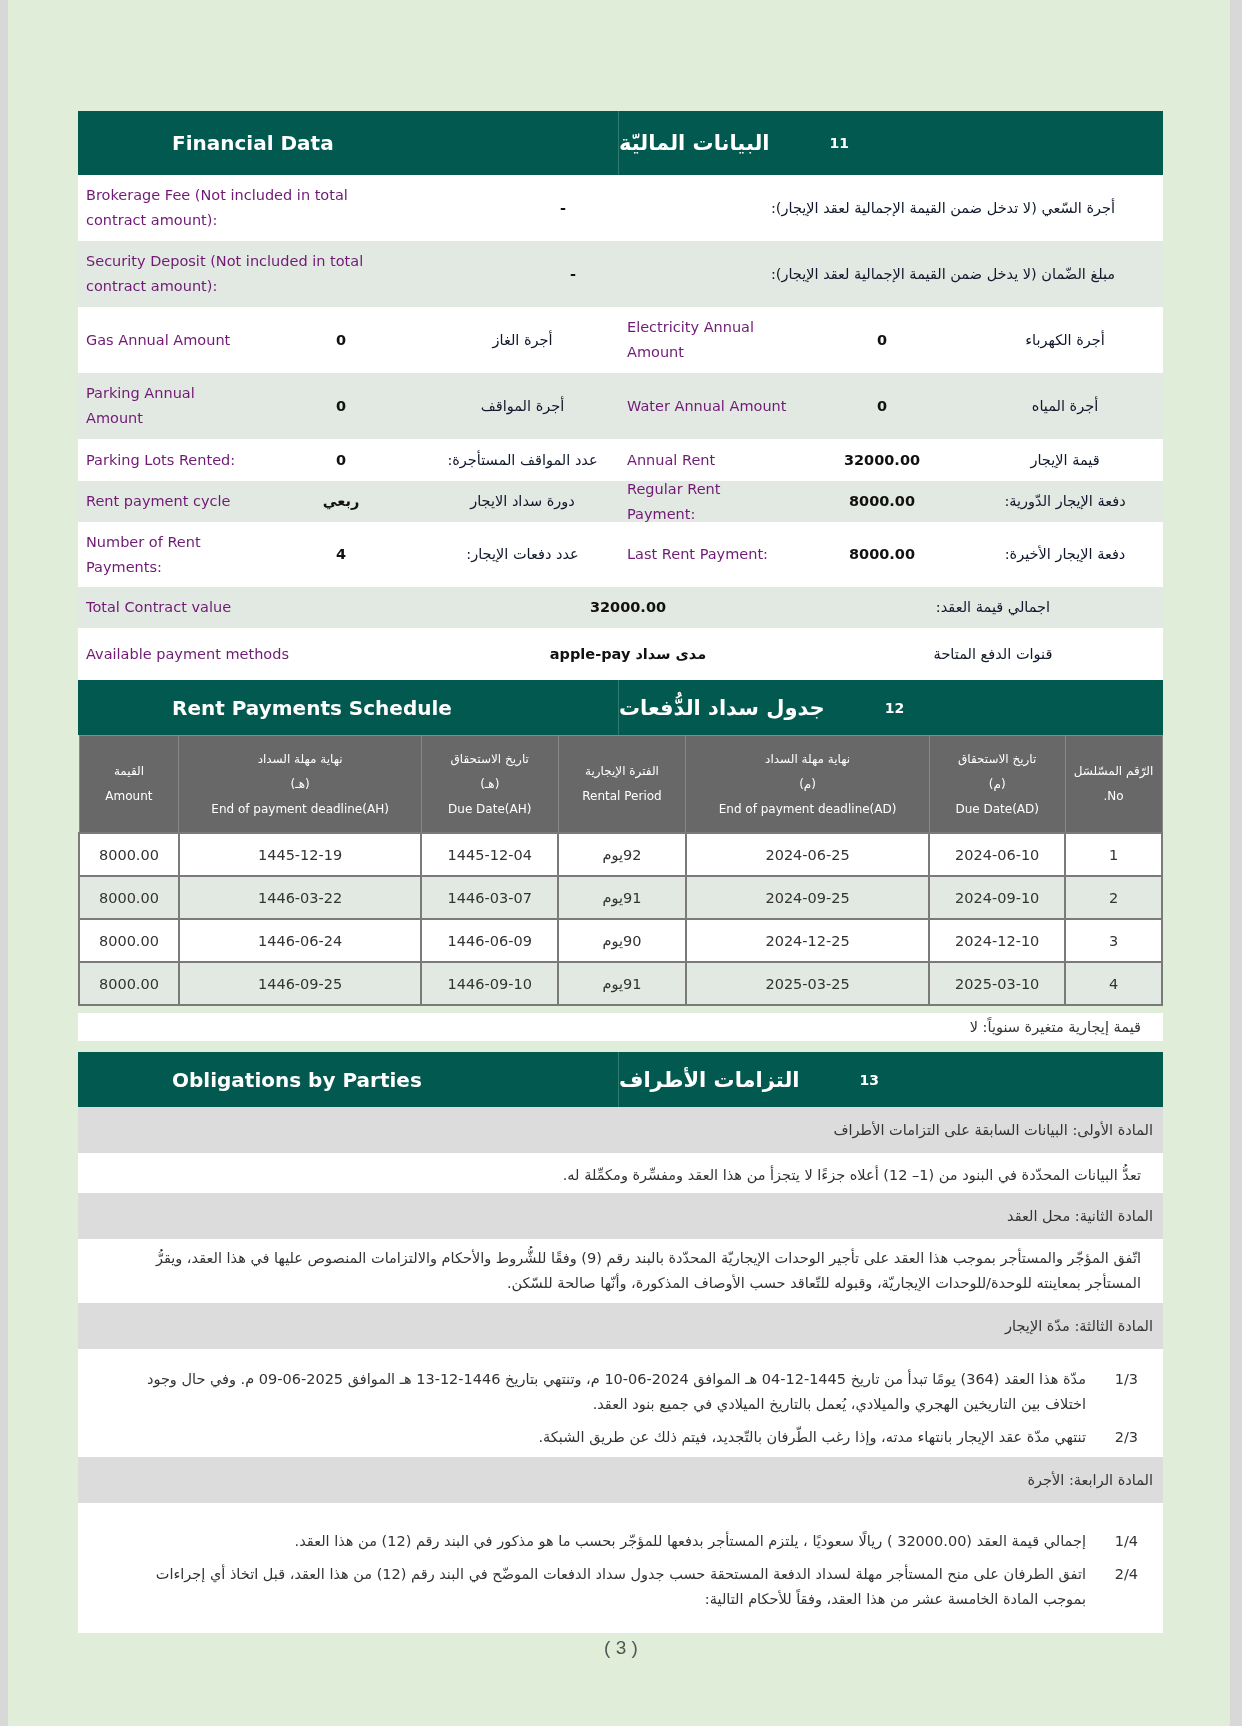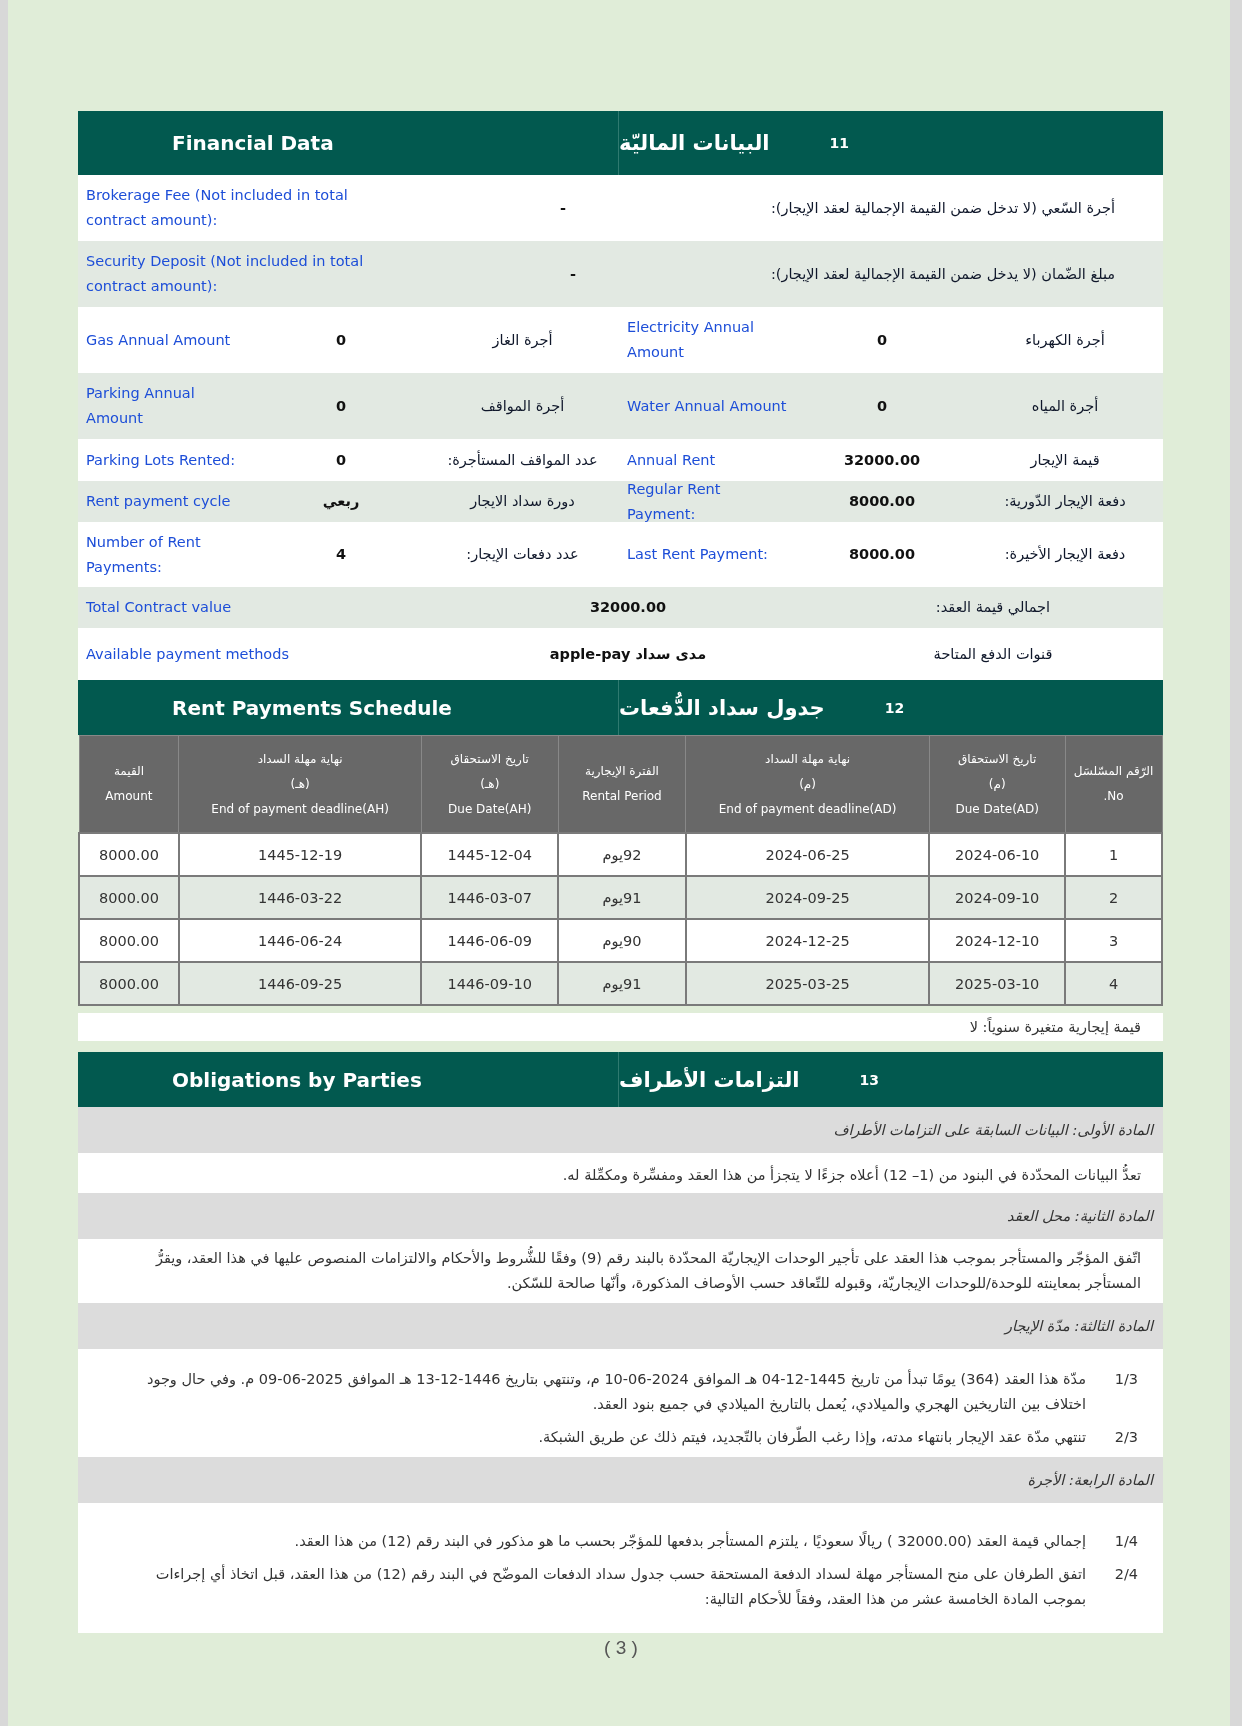--- a/index.html
+++ b/index.html
@@ -17,31 +17,31 @@
     display:flex; height:64px; background:#02594f; color:#fff;
     font-weight:bold;
   }
   .sec-head .en { width:541px; border-right:1px solid #2f7a70; display:flex; align-items:center; padding-left:94px; font-size:20px; box-sizing:border-box; }
   .sec-head .ar { flex:1; display:flex; align-items:center; justify-content:flex-end; direction:rtl; padding-right:80px; font-size:21px; }
   .sec-head .ar .num { margin-left:60px; font-size:14px; }
   .row { display:flex; font-size:14.5px; align-items:center; box-sizing:border-box; }
   .row.w { background:#ffffff; }
   .row.g { background:#e2e9e2; }
   .cell { box-sizing:border-box; padding:0 8px; line-height:25px; }
-  .lbl-en { color:#1d4ed8; }
+  .lbl-en { color:#701a75; }
   .val { font-weight:bold; color:#111; text-align:center; }
   .lbl-ar { direction:rtl; text-align:center; color:#0f172a; }
   
   table.sched { border-collapse:collapse; width:1085px; font-size:14px; }
   table.sched th { background:#686868; color:#fff; font-weight:normal; font-size:12px; line-height:25px; border:1px solid #888; height:94px; }
   table.sched td { border:2px solid #7a7a7a; text-align:center; height:39px; color:#333; font-size:14.5px; }
   table.sched tr.w td { background:#fff; }
   table.sched tr.g td { background:#e2e9e2; }
   .variable { margin-top:7px; height:28px; background:#fff; direction:rtl; padding-right:22px; font-size:14.5px; line-height:28px; color:#333; }
-  .obl .art-h { background:#dcdcdc; direction:rtl; padding-right:10px; font-size:14.5px; color:#333; display:flex; align-items:center;font-style:italic; }
+  .obl .art-h { background:#dcdcdc; direction:rtl; padding-right:10px; font-size:14.5px; color:#333; display:flex; align-items:center; }
   .obl .art-b { background:#fff; direction:rtl; font-size:14.5px; color:#333; line-height:25px; box-sizing:border-box; }
   .clause { display:flex; direction:rtl; }
   .clause .no { width:52px; flex:none; padding-right:25px; box-sizing:content-box; }
   .clause .txt { flex:1; padding-left:40px; }
   .pagenum { position:absolute; top:1637px; left:0; width:1242px; text-align:center; font-size:19px; color:#555; font-family:"Liberation Sans", sans-serif; }
 </style>
 </head>
 <body>
 
 <div class="edge-left"></div>

